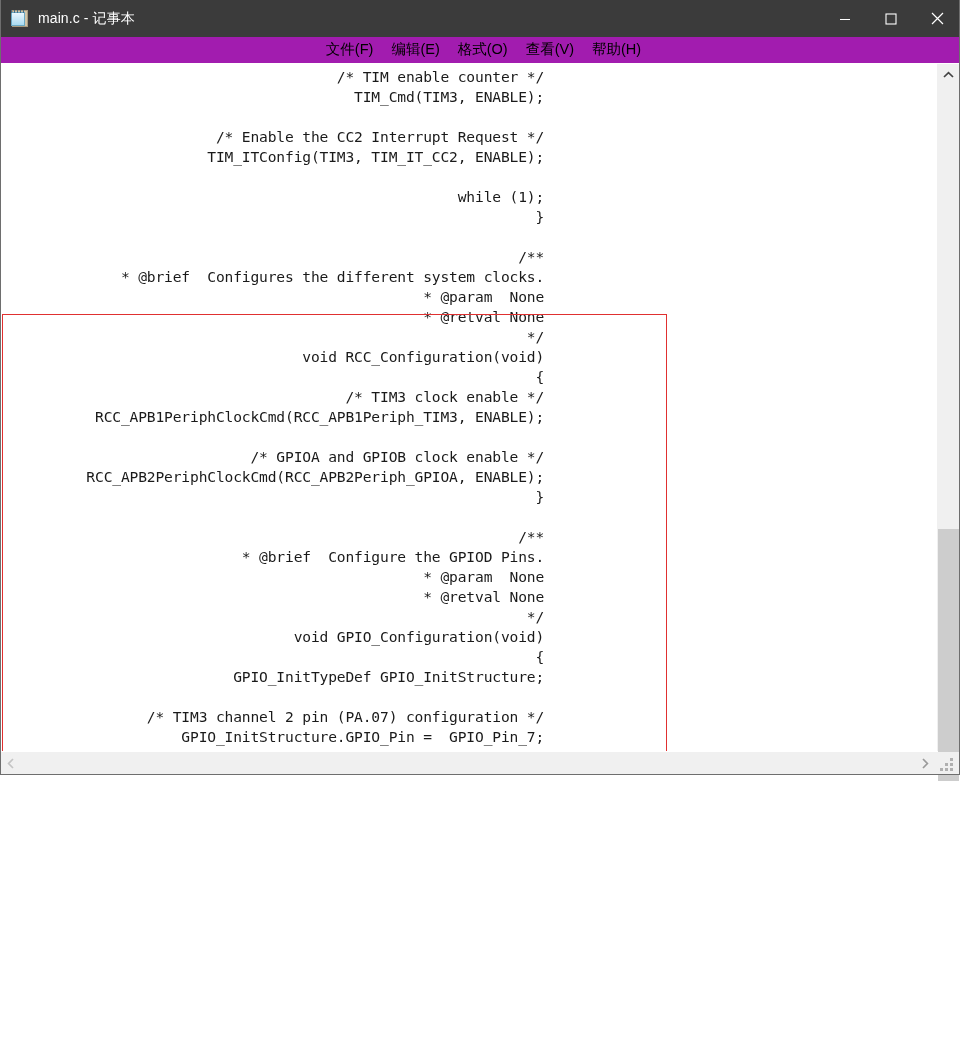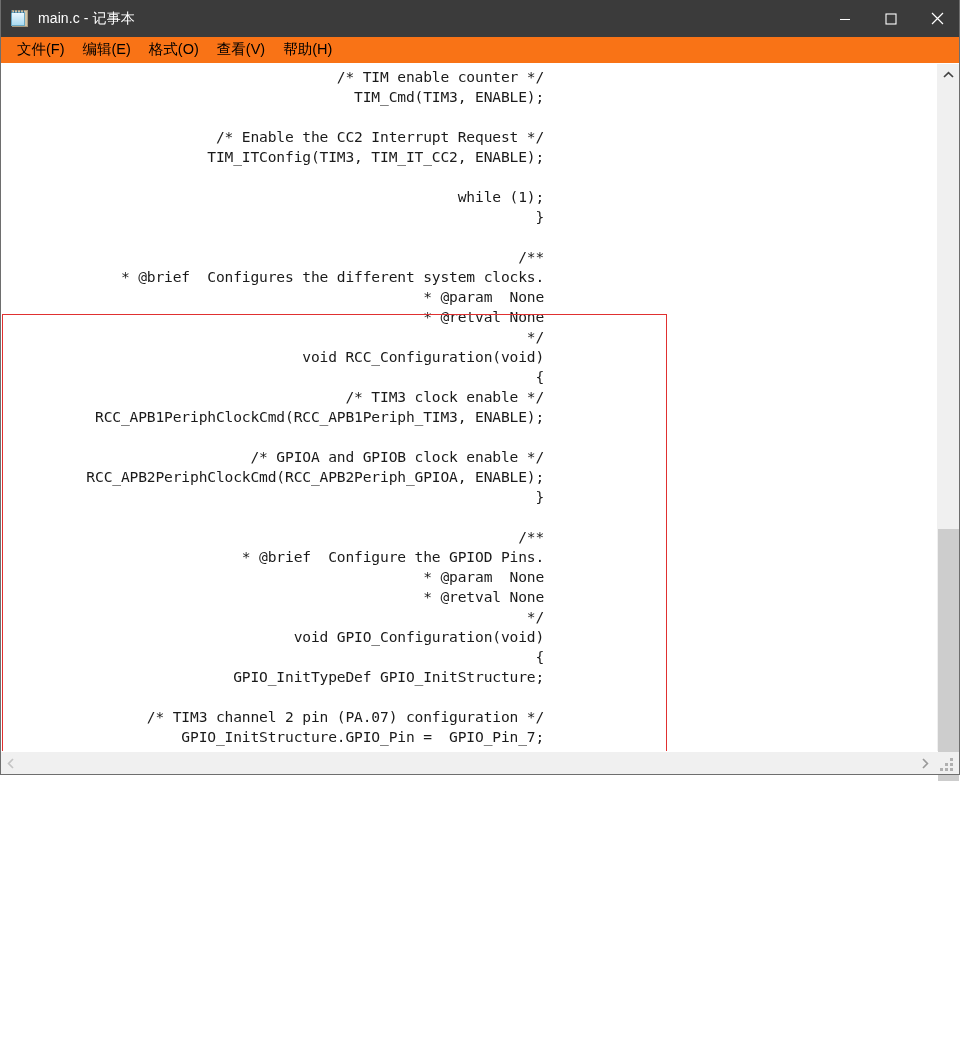--- a/index.html
+++ b/index.html
@@ -64,26 +64,27 @@
     width: 46px; height: 37px;
     display: flex; align-items: center; justify-content: center;
     flex: 0 0 46px;
   }
   .wbtn svg { display: block; }
 
   
   #menubar {
     height: 27px;
     flex: 0 0 27px;
-    background: #f97316;
+    background: #a21caf;
     display: flex;
     align-items: center;
     padding-left: 9px;
     border-bottom: 1px solid #ffffff;
     user-select: none;
+    justify-content: center;
   }
   .menu-item {
     font-size: 14.5px;
     color: #000000;
     padding: 2px 8px 3px 8px;
     margin-right: 2px;
     white-space: nowrap;
     font-family: "Liberation Sans", sans-serif;
   }
 

